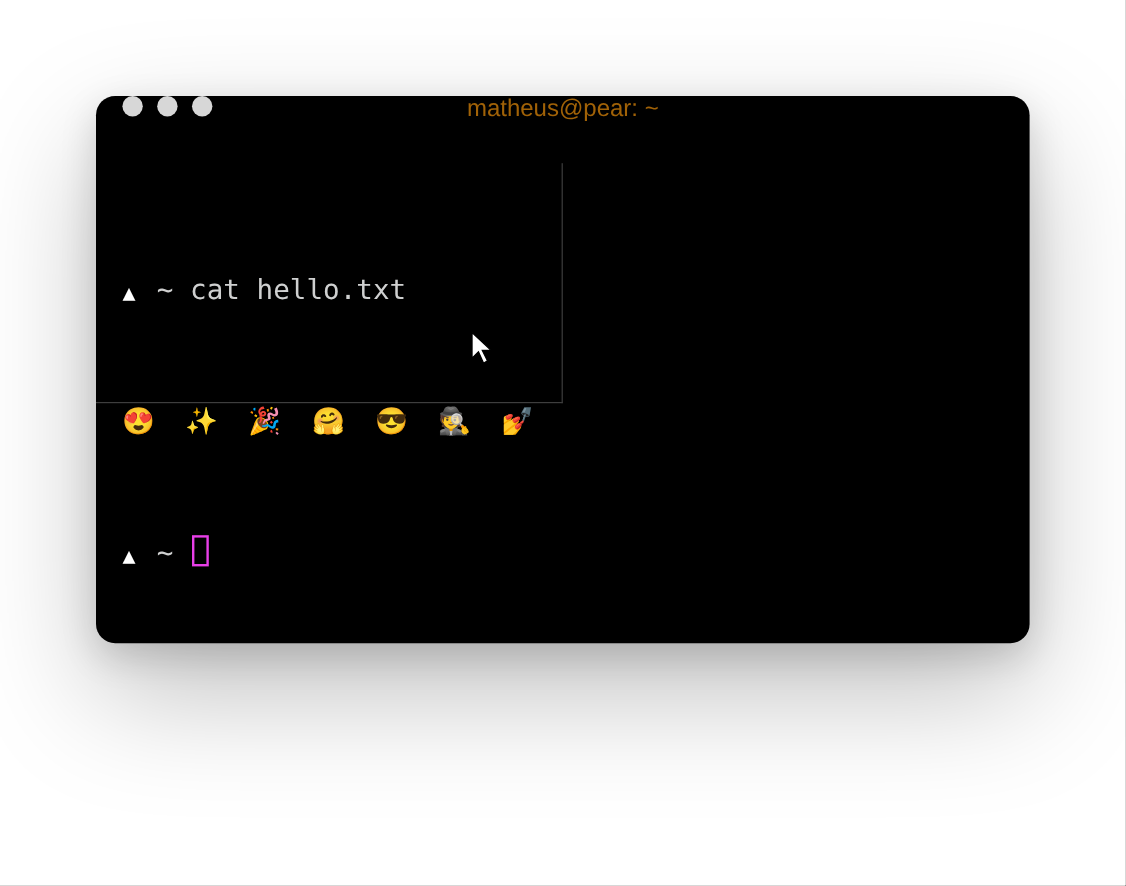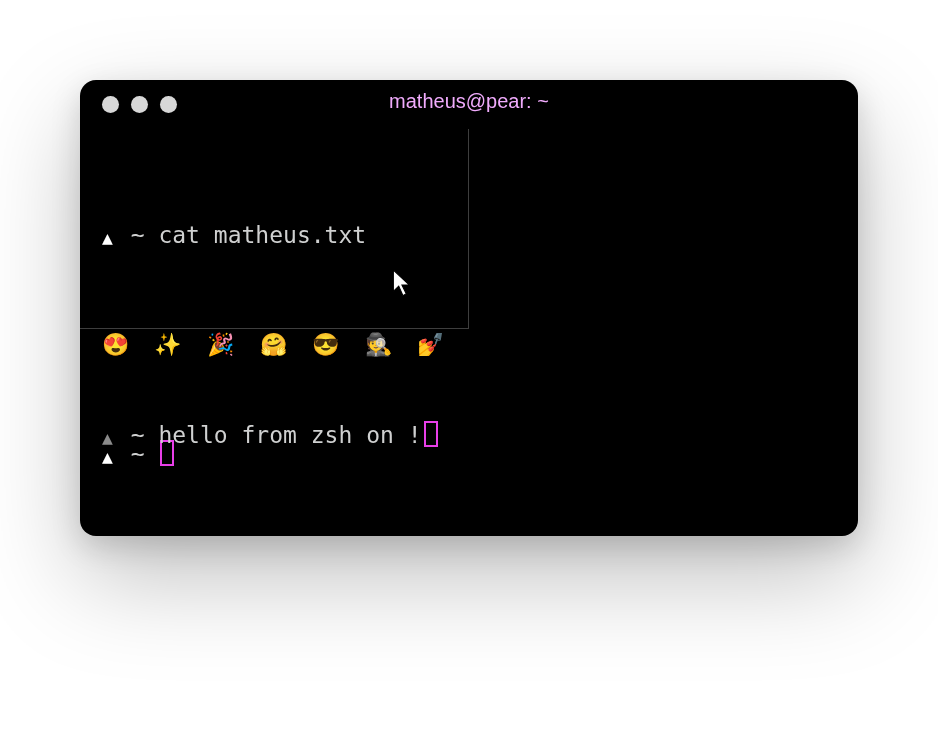--- a/index.html
+++ b/index.html
@@ -19,24 +19,24 @@
     background: #000000;
     border-radius: 16px;
     box-shadow: 0 40px 100px rgba(0,0,0,0.25), 0 10px 30px rgba(0,0,0,0.15);
     overflow: hidden;
     display: flex;
     flex-direction: column;
   }
   .titlebar {
     height: 56px;
     display: flex;
-    align-items: flex-end;
-    padding: 16px 22px;
+    align-items: flex-start;
+    padding: 0 22px;
     position: relative;
-    color: #f0abfc;
+    color: #a16207;
     font-family: -apple-system, BlinkMacSystemFont, "Helvetica Neue", Arial, sans-serif;
     font-size: 20px;
     font-weight: 400;
   }
   .traffic-lights {
     display: flex;
     gap: 12px;
   }
   .dot {
     width: 17px;
@@ -106,28 +106,25 @@
       <div class="dot"></div>
       <div class="dot"></div>
       <div class="dot"></div>
     </div>
     <div class="title-text">matheus@pear: ~</div>
   </div>
 
   <div class="panes">
 
     <div class="pane pane-top-left">
-      <div><span class="prompt-arrow">▲</span> <span class="tilde">~</span> <span class="cmd">cat matheus.txt</span></div>
+      <div><span class="prompt-arrow">▲</span> <span class="tilde">~</span> <span class="cmd">cat hello.txt</span></div>
       <div class="emoji-line">😍 ✨ 🎉 🤗 😎 🕵️ 💅</div>
       <div><span class="prompt-arrow">▲</span> <span class="tilde">~</span> <span class="cursor-box"></span></div>
 
       <svg class="pointer" viewBox="0 0 20 28">
         <path d="M1 1 L1 21 L6 16 L10 25 L13 23 L9 15 L16 15 Z" fill="#ffffff" stroke="#000" stroke-width="1"></path>
       </svg>
     </div>
 
 
-    <div class="pane pane-bottom">
-      <div><span class="prompt-arrow dim">▲</span> <span class="tilde">~</span> <span class="cmd">hello from zsh on </span><span></span><span class="cmd">!</span><span class="cursor-box"></span></div>
-    </div>
 
   </div>
 </div>
 
 </body></html>

